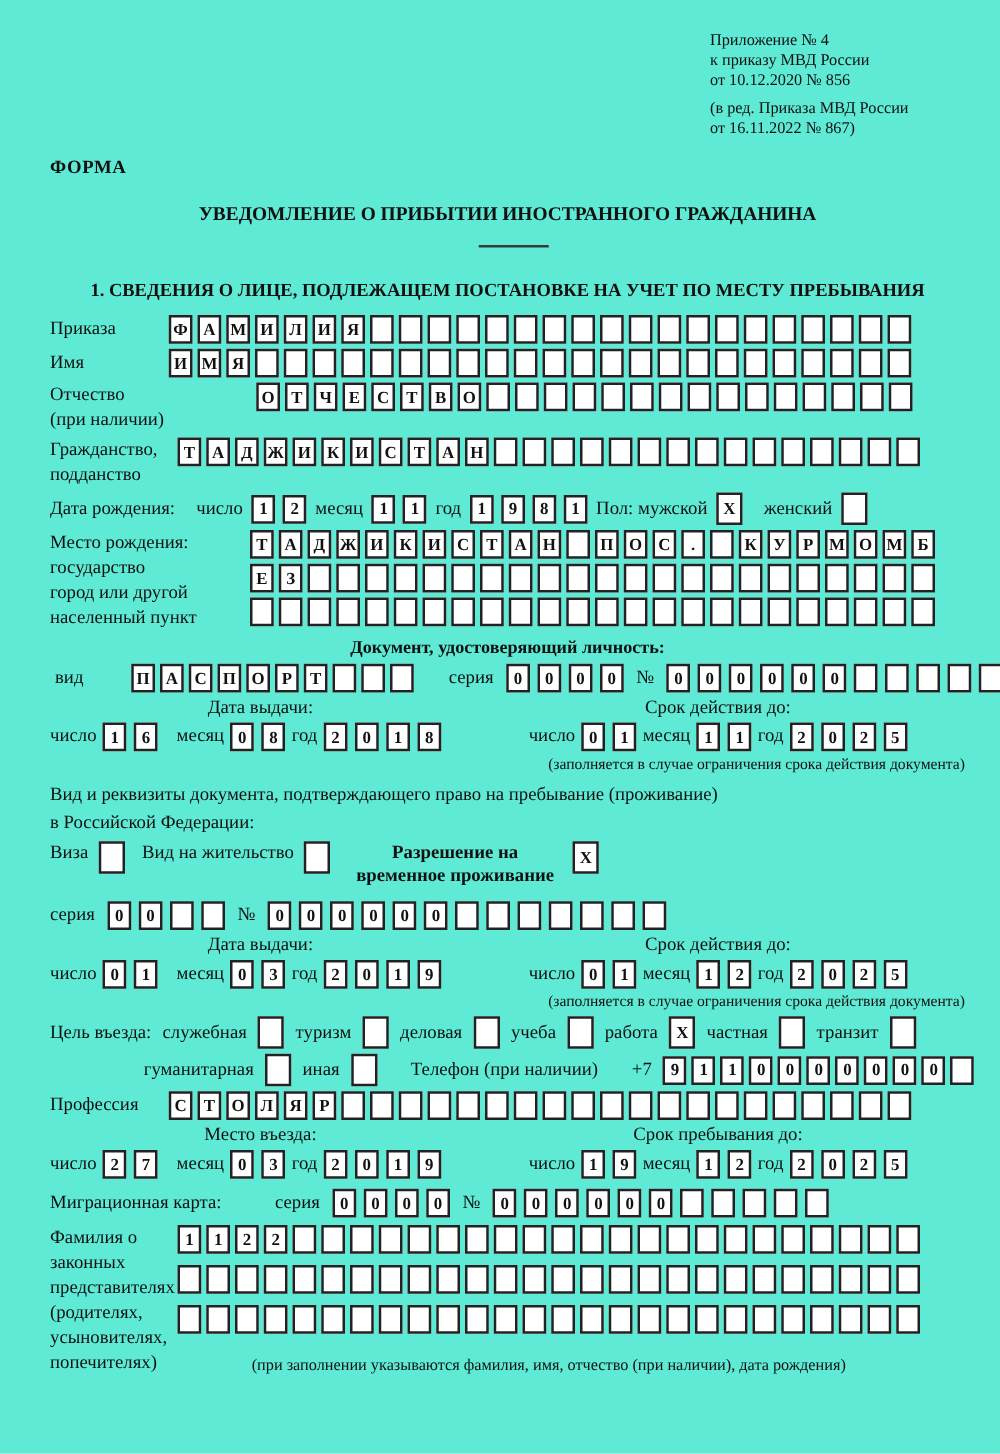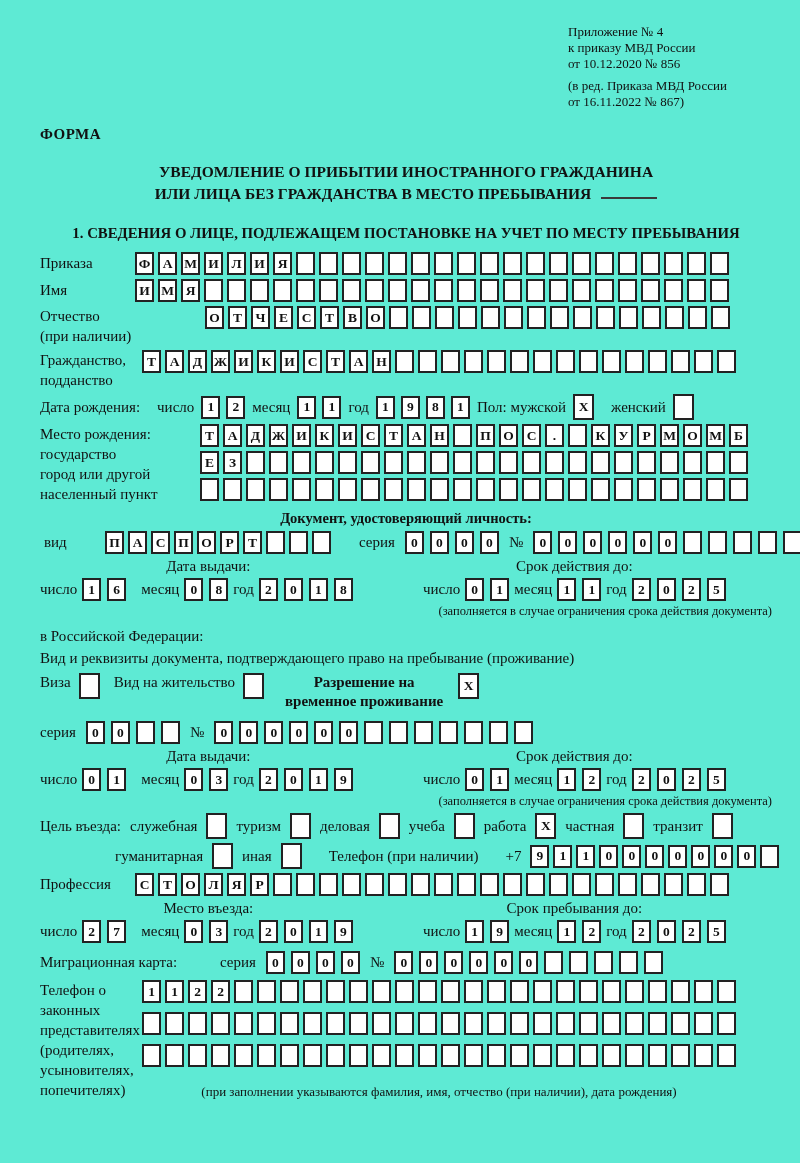--- a/index.html
+++ b/index.html
@@ -70,21 +70,21 @@
     <div>к приказу МВД России</div>
     <div>от 10.12.2020 № 856</div>
     <div class="grp2">(в ред. Приказа МВД России</div>
     <div>от 16.11.2022 № 867)</div>
   </div>
 
   <div class="forma">ФОРМА</div>
 
   <div class="title">
     <div>УВЕДОМЛЕНИЕ О ПРИБЫТИИ ИНОСТРАННОГО ГРАЖДАНИНА</div>
-    <div><span>ИЛИ ЛИЦА БЕЗ ГРАЖДАНСТВА В МЕСТО ПРЕБЫВАНИЯ</span><span class="blank"></span></div>
+    <div><span class="blank"></span></div>
   </div>
 
   <div class="sec-heading">1. СВЕДЕНИЯ О ЛИЦЕ, ПОДЛЕЖАЩЕМ ПОСТАНОВКЕ НА УЧЕТ ПО МЕСТУ ПРЕБЫВАНИЯ</div>
 
   <div class="row">
     <span class="lbl w95">Приказа</span>
     <span class="grid">
         <span class="cell">Ф</span>
         <span class="cell">А</span>
         <span class="cell">М</span>
@@ -412,22 +412,22 @@
             <span class="cell">0</span>
             <span class="cell">2</span>
             <span class="cell">5</span>
           </span>
       </div>
       <div class="note-r">(заполняется в случае ограничения срока действия документа)</div>
     </div>
   </div>
 
   <div class="intro">
+    <div>Вид и реквизиты документа, подтверждающего право на пребывание (проживание)</div>
     <div>в Российской Федерации:</div>
-    <div>Вид и реквизиты документа, подтверждающего право на пребывание (проживание)</div>
   </div>
 
   <div class="opts">
     <div class="opt">
       <span class="opt-label">Виза</span>
       <span class="grid cb">
           <span class="cell"></span>
         </span>
     </div>
     <div class="opt">
@@ -675,21 +675,21 @@
         <span class="cell"></span>
         <span class="cell"></span>
         <span class="cell"></span>
         <span class="cell"></span>
         <span class="cell"></span>
       </span>
   </div>
 
   <div class="row top" style="margin-top:6px;">
     <span class="lbl2 w100">
-      <span>Телефон о</span><br>
+      <span>Фамилия о</span><br>
       <span>законных</span><br>
       <span>представителях</span><br>
       <span>(родителях,</span><br>
       <span>усыновителях,</span><br>
       <span>попечителях)</span>
     </span>
     <span class="stack" style="gap:9px;">
       <span class="grid">
           <span class="cell">1</span>
           <span class="cell">1</span>

